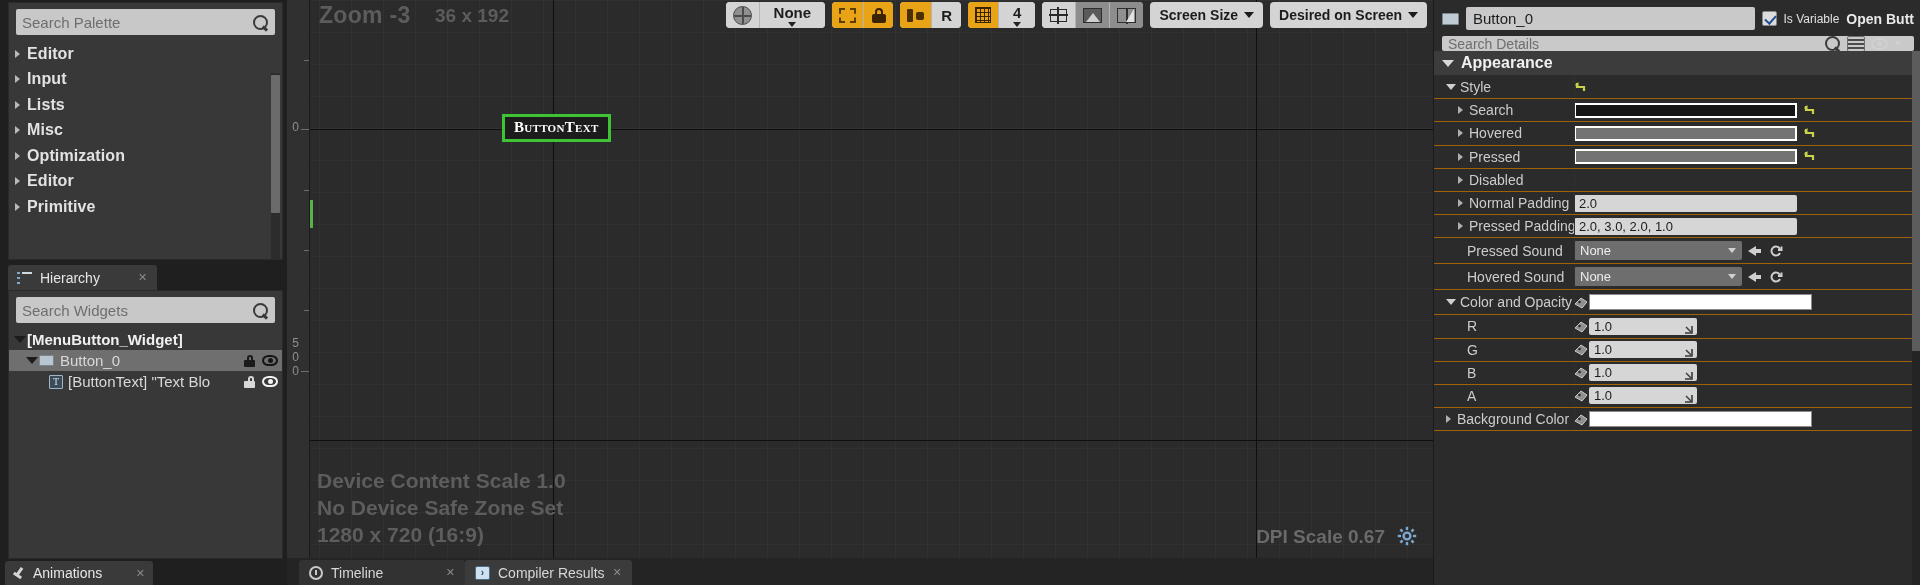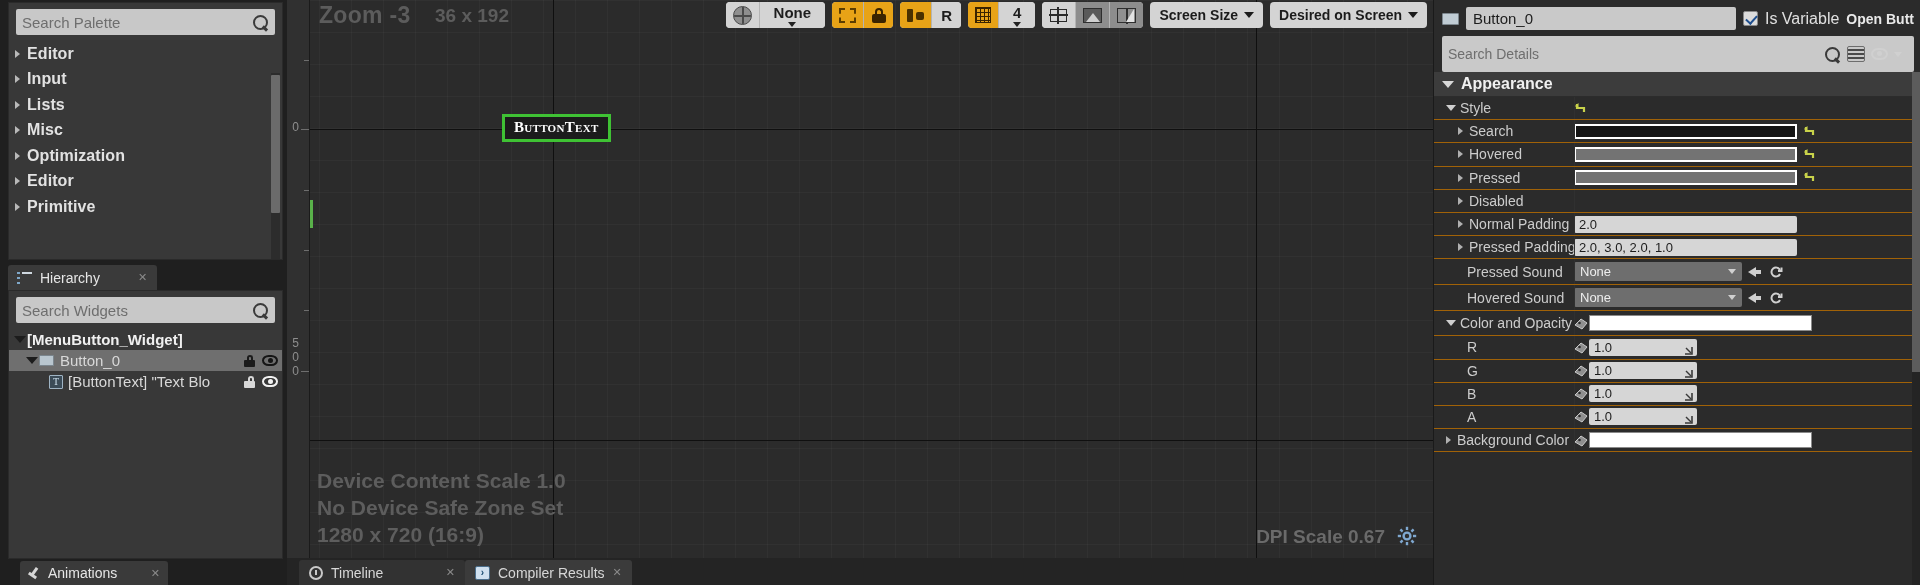--- a/index.html
+++ b/index.html
@@ -158,21 +158,21 @@
   .eye-ic { width:16px;height:11px;position:relative; }
   .eye-ic .o {
     position:absolute;inset:0;border:2px solid #151515;border-radius:50% / 60%;
   }
   .eye-ic .p { position:absolute;left:5.5px;top:2.5px;width:5px;height:5px;border-radius:50%;background:#151515;}
   .eye-ic.light .o{border-color:#f2f2f2;}
   .eye-ic.light .p{background:#f2f2f2;}
 
   
   .anim-bar {
-    height: 26px; margin-left: 20px; display:flex; align-items:flex-end;
+    height: 26px; margin-left: 5px; display:flex; align-items:flex-end;
   }
   .anim-tab {
     background:#3a3a3a; height:24px; display:flex;align-items:center;
     padding: 0 8px; border-radius:3px 3px 0 0; gap:7px; font-size:14px; color:#e6e6e6;
     min-width: 148px;
   }
   .pin-ic { width:13px;height:13px;position:relative; }
   .pin-ic::before{content:'';position:absolute;left:5px;top:0;width:3px;height:9px;background:#d6d6d6;transform:rotate(35deg);}
   .pin-ic::after{content:'';position:absolute;left:0px;top:7px;width:9px;height:3px;background:#d6d6d6;transform:rotate(35deg);}
 
@@ -324,24 +324,24 @@
     display:flex;align-items:center;padding:0 7px; color:#1d1d1d; font-size:15px;
   }
   .cb {
     width:15px;height:15px;background:#dcdcdc;border:1px solid #888; border-radius:2px;
     position:relative; flex:0 0 15px;
   }
   .cb::after{
     content:''; position:absolute;left:4px;top:1px;width:5px;height:9px;
     border:solid #1f4f8f; border-width:0 2.5px 2.5px 0; transform:rotate(42deg);
   }
-  .isvar { font-size:16px; color:#e0e0e0; white-space:nowrap; }
+  .isvar { font-size:12px; color:#e0e0e0; white-space:nowrap; }
   .openbtn { font-size:14px; color:#e8e8e8; white-space:nowrap; font-weight:bold;}
   .det-search {
-    height:36px; margin:3px 6px 0 8px; background:#c9c9c9; border-radius:2px;
+    height:15px; margin:3px 6px 0 8px; background:#c9c9c9; border-radius:2px;
     display:flex; align-items:center; padding:0 6px; gap:6px;
   }
   .det-search .ph { flex:1; color:#6e6e6e; font-size:14px; }
   .det-icons { display:flex; align-items:center; gap:6px; padding-right:6px; }
   .grid-sq {
     width:18px;height:16px;
     background: repeating-linear-gradient(#c9c9c9 0 2px, #4a4a4a 2px 4px);
     border:1px solid #6d6d6d; border-radius:2px;
   }
   .eye-sm{width:17px;height:12px;position:relative;}

